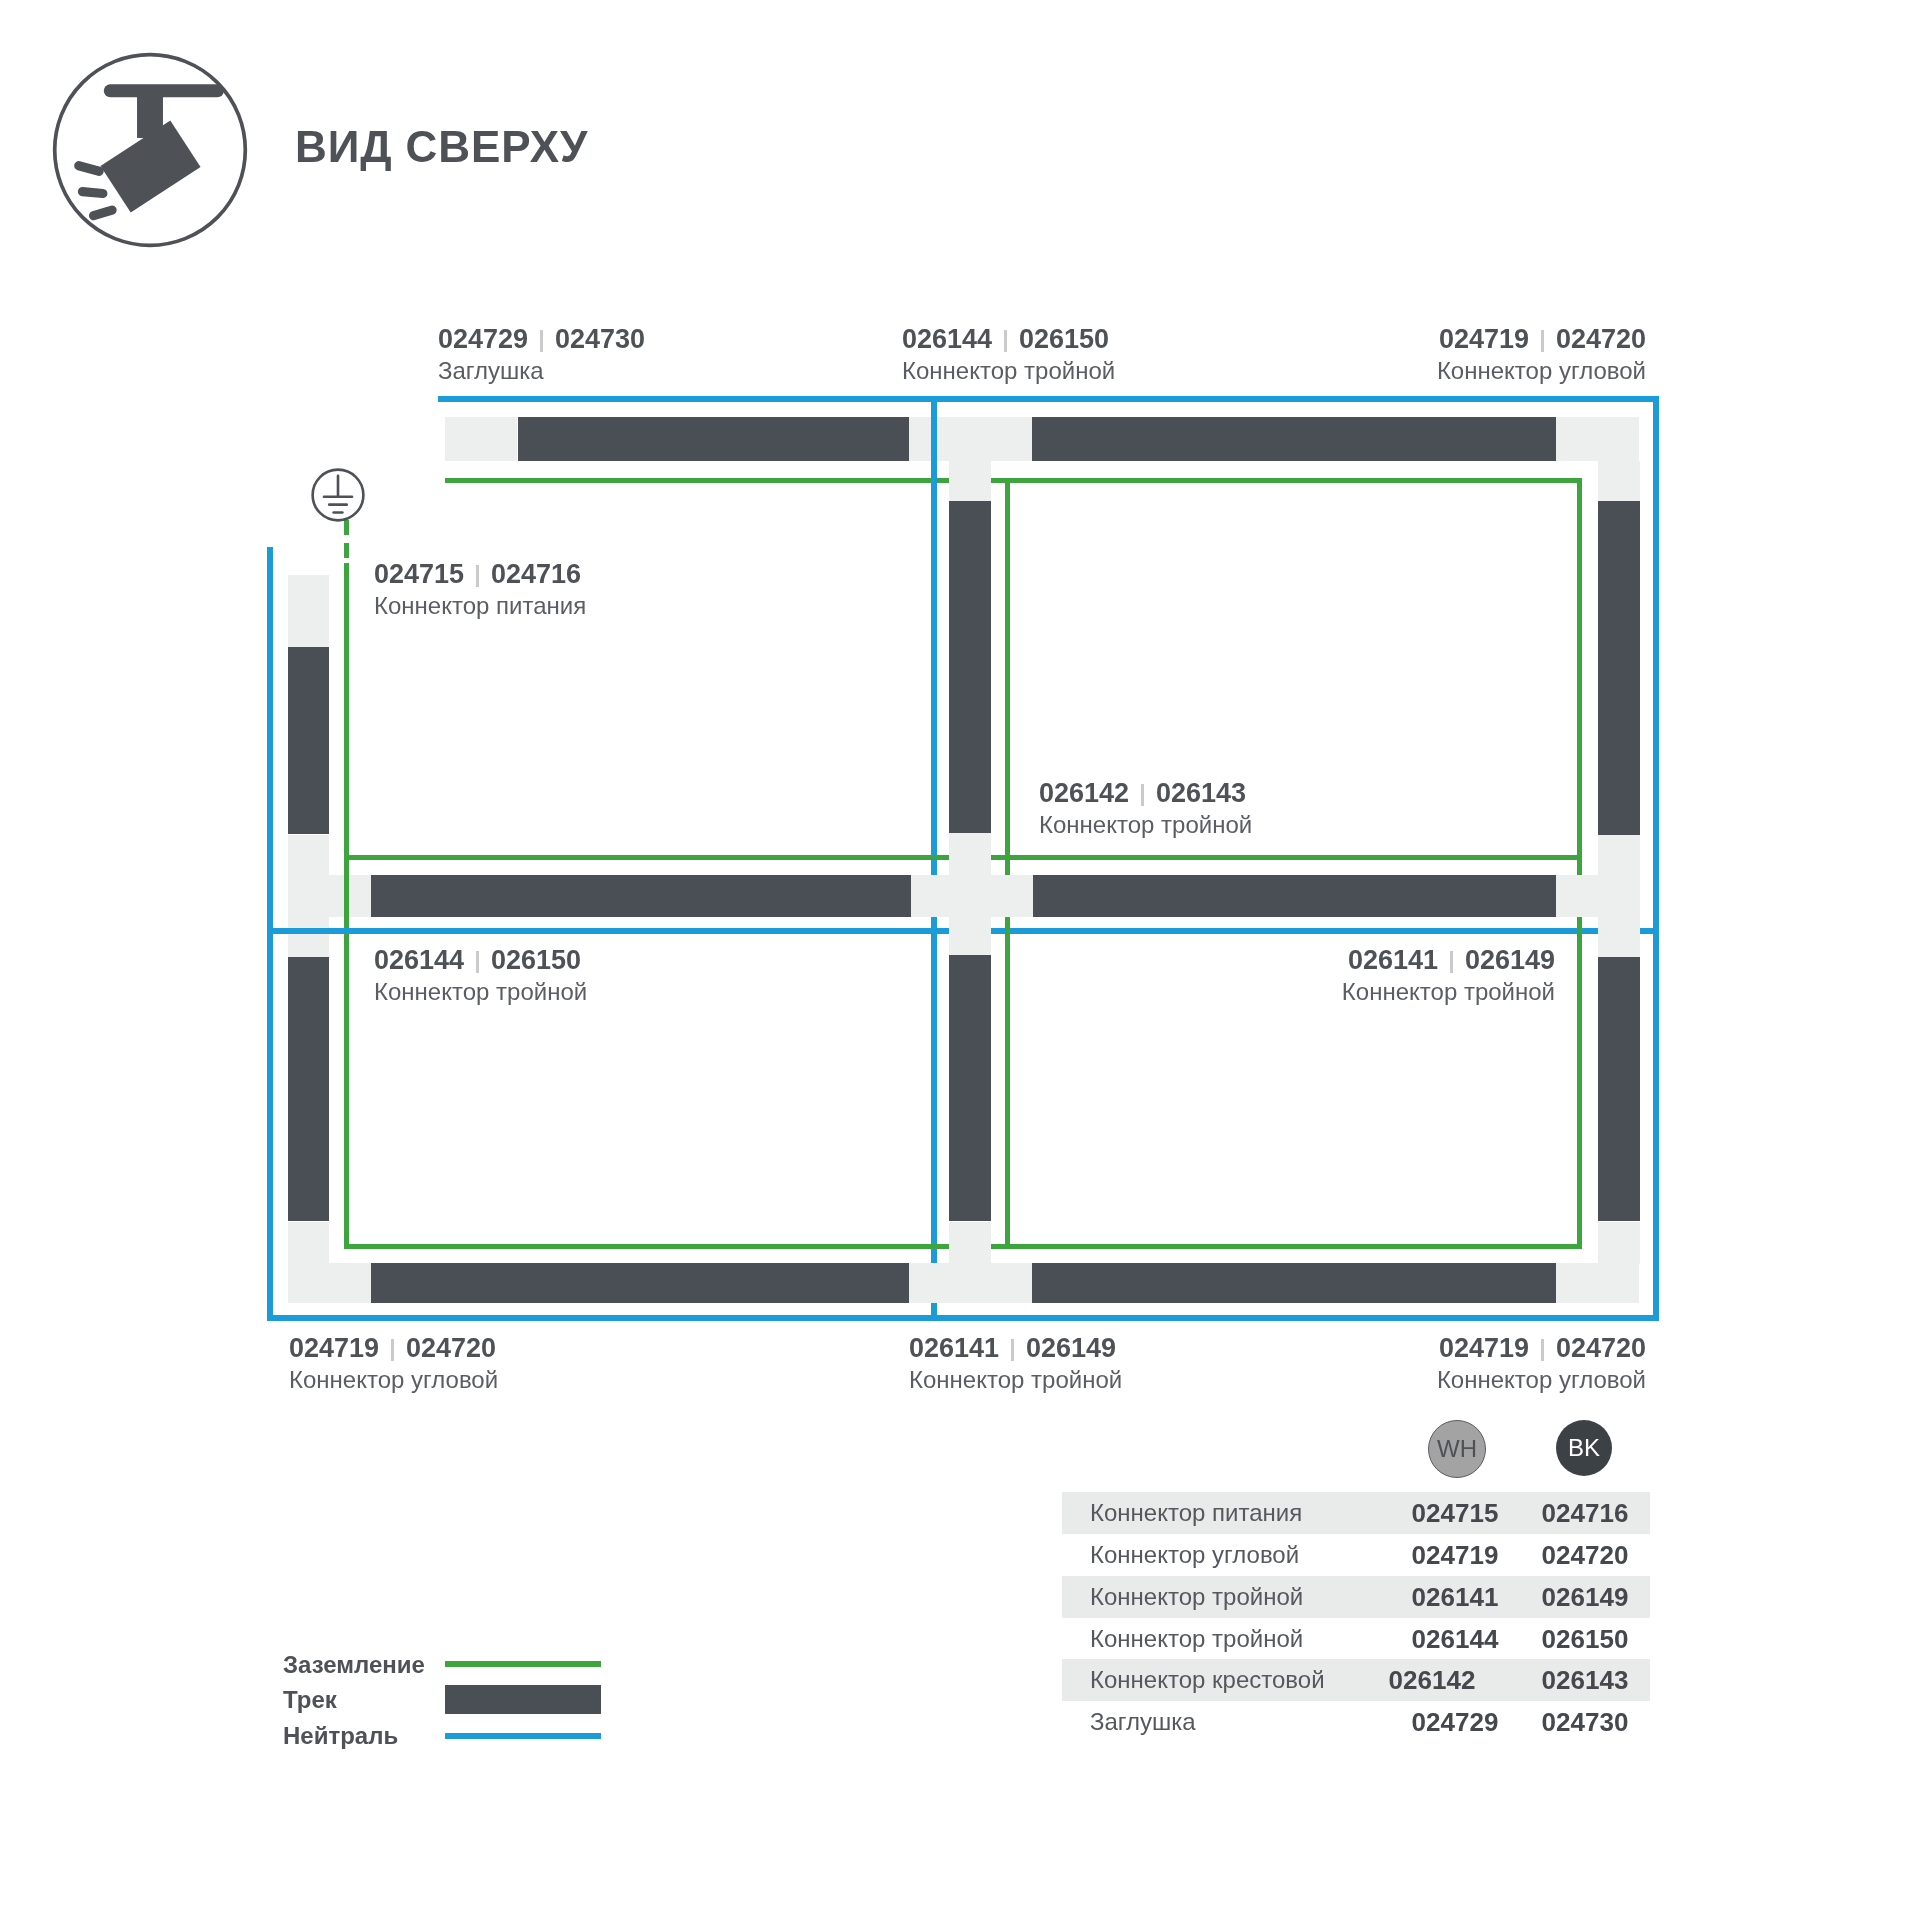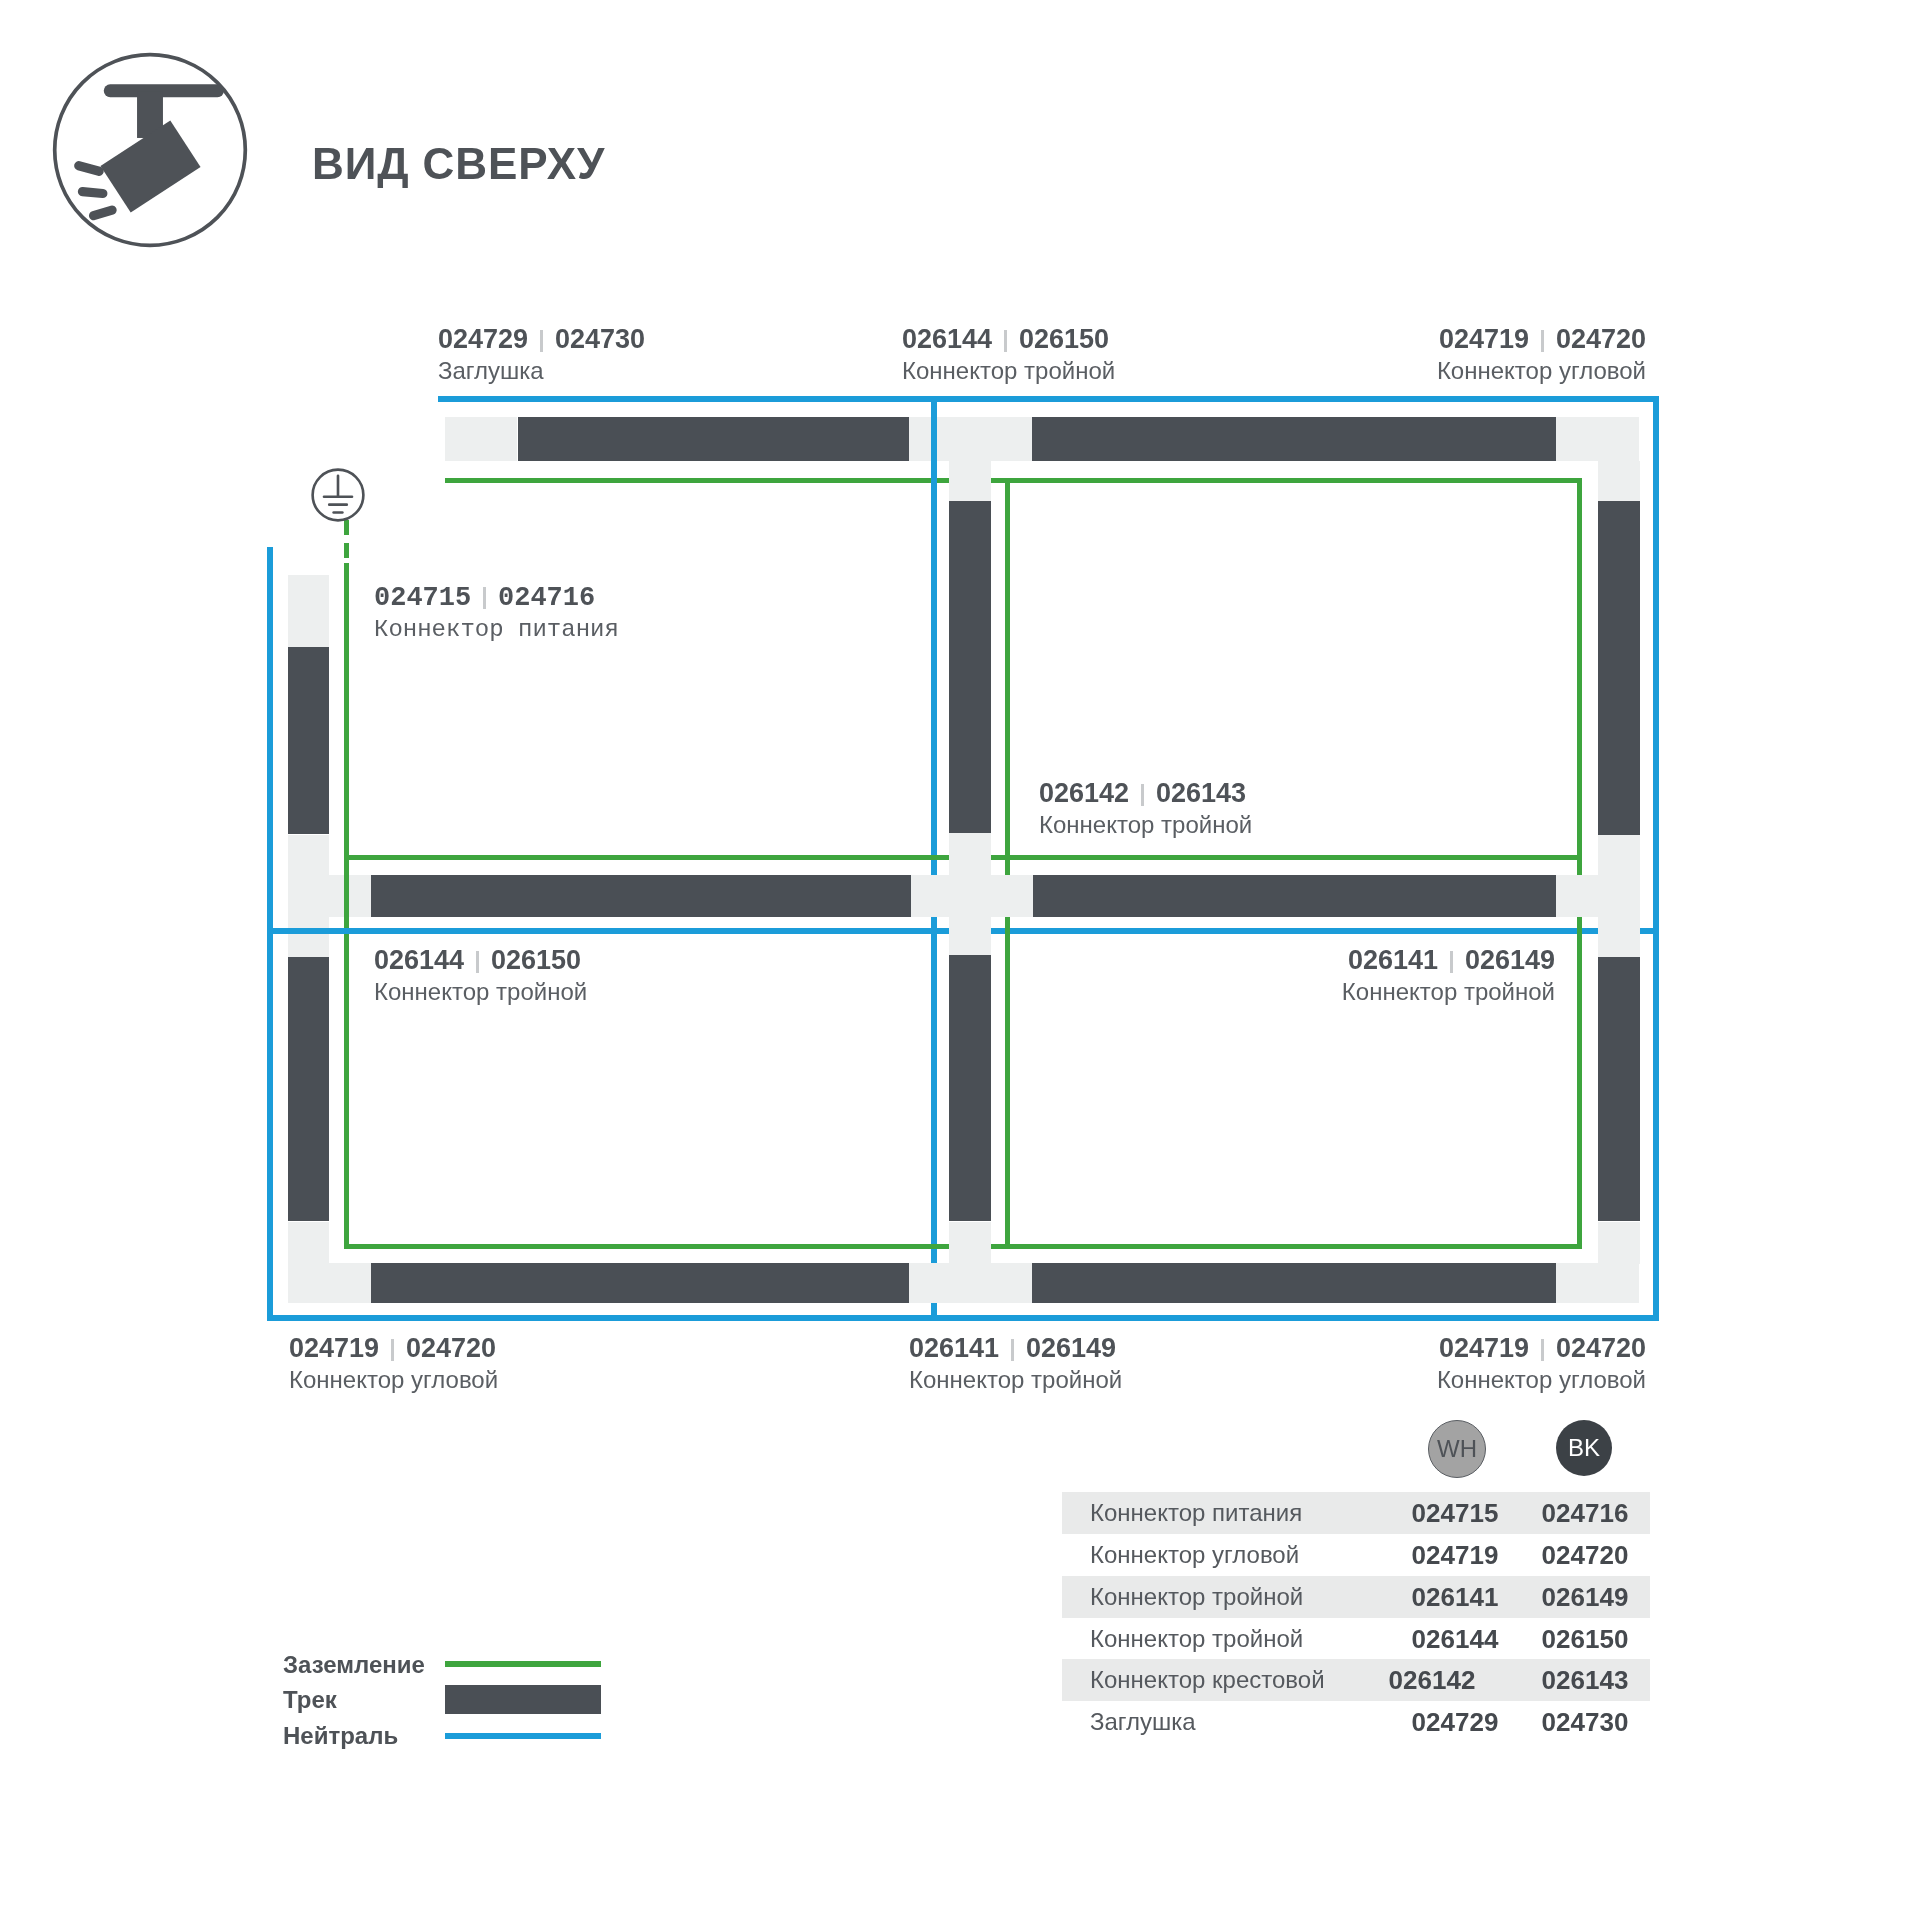--- a/index.html
+++ b/index.html
@@ -2,21 +2,21 @@
 <html style="font-size:15px"><head>
 <meta charset="utf-8">
 <style>
   html,body{margin:0;padding:0;background:#ffffff;}
   #canvas{position:relative;width:1929px;height:1929px;background:#fff;overflow:hidden;
           font-family:"Liberation Sans","DejaVu Sans",sans-serif;color:var(--text,#4e5257);}
   .abs{position:absolute;}
   
   #app-icon{position:absolute;left:51px;top:51px;}
   #page-title{position:absolute;left:295px;top:122px;font-size:44px;font-weight:bold;
-              letter-spacing:0.9px;color:var(--text);margin:17px;text-align:center;}
+              letter-spacing:0.9px;color:var(--text);margin:0;text-align:center;}
   
   .seg{position:absolute;}
   .seg.track{background:var(--track);}
   .seg.block{background:var(--block);}
   .seg.gline{background:var(--green);}
   .seg.bline{background:var(--blue);}
   
   .plabel{position:absolute;white-space:nowrap;}
   .plabel .codes{font-size:27px;font-weight:bold;color:var(--text);line-height:28px;}
   .plabel .sep{display:inline-block;width:2.8px;height:22px;background:#c8cacc;
@@ -134,21 +134,21 @@
         <div class="pname">Заглушка</div>
       </div>
       <div class="plabel" style="left: 902px; top: 325px;">
         <div class="codes"><span>026144</span><span class="sep"></span><span>026150</span></div>
         <div class="pname">Коннектор тройной</div>
       </div>
       <div class="plabel right" style="right: 283px; text-align: right; top: 325px;">
         <div class="codes"><span>024719</span><span class="sep"></span><span>024720</span></div>
         <div class="pname">Коннектор угловой</div>
       </div>
-      <div class="plabel" style="left: 374px; top: 584px; font-family: Liberation Mono, monospace;">
+      <div class="plabel" style="left: 374px; top: 560px;">
         <div class="codes"><span>024715</span><span class="sep"></span><span>024716</span></div>
         <div class="pname">Коннектор питания</div>
       </div>
       <div class="plabel" style="left: 1039px; top: 779px;">
         <div class="codes"><span>026142</span><span class="sep"></span><span>026143</span></div>
         <div class="pname">Коннектор тройной</div>
       </div>
       <div class="plabel" style="left: 374px; top: 946px;">
         <div class="codes"><span>026144</span><span class="sep"></span><span>026150</span></div>
         <div class="pname">Коннектор тройной</div>

